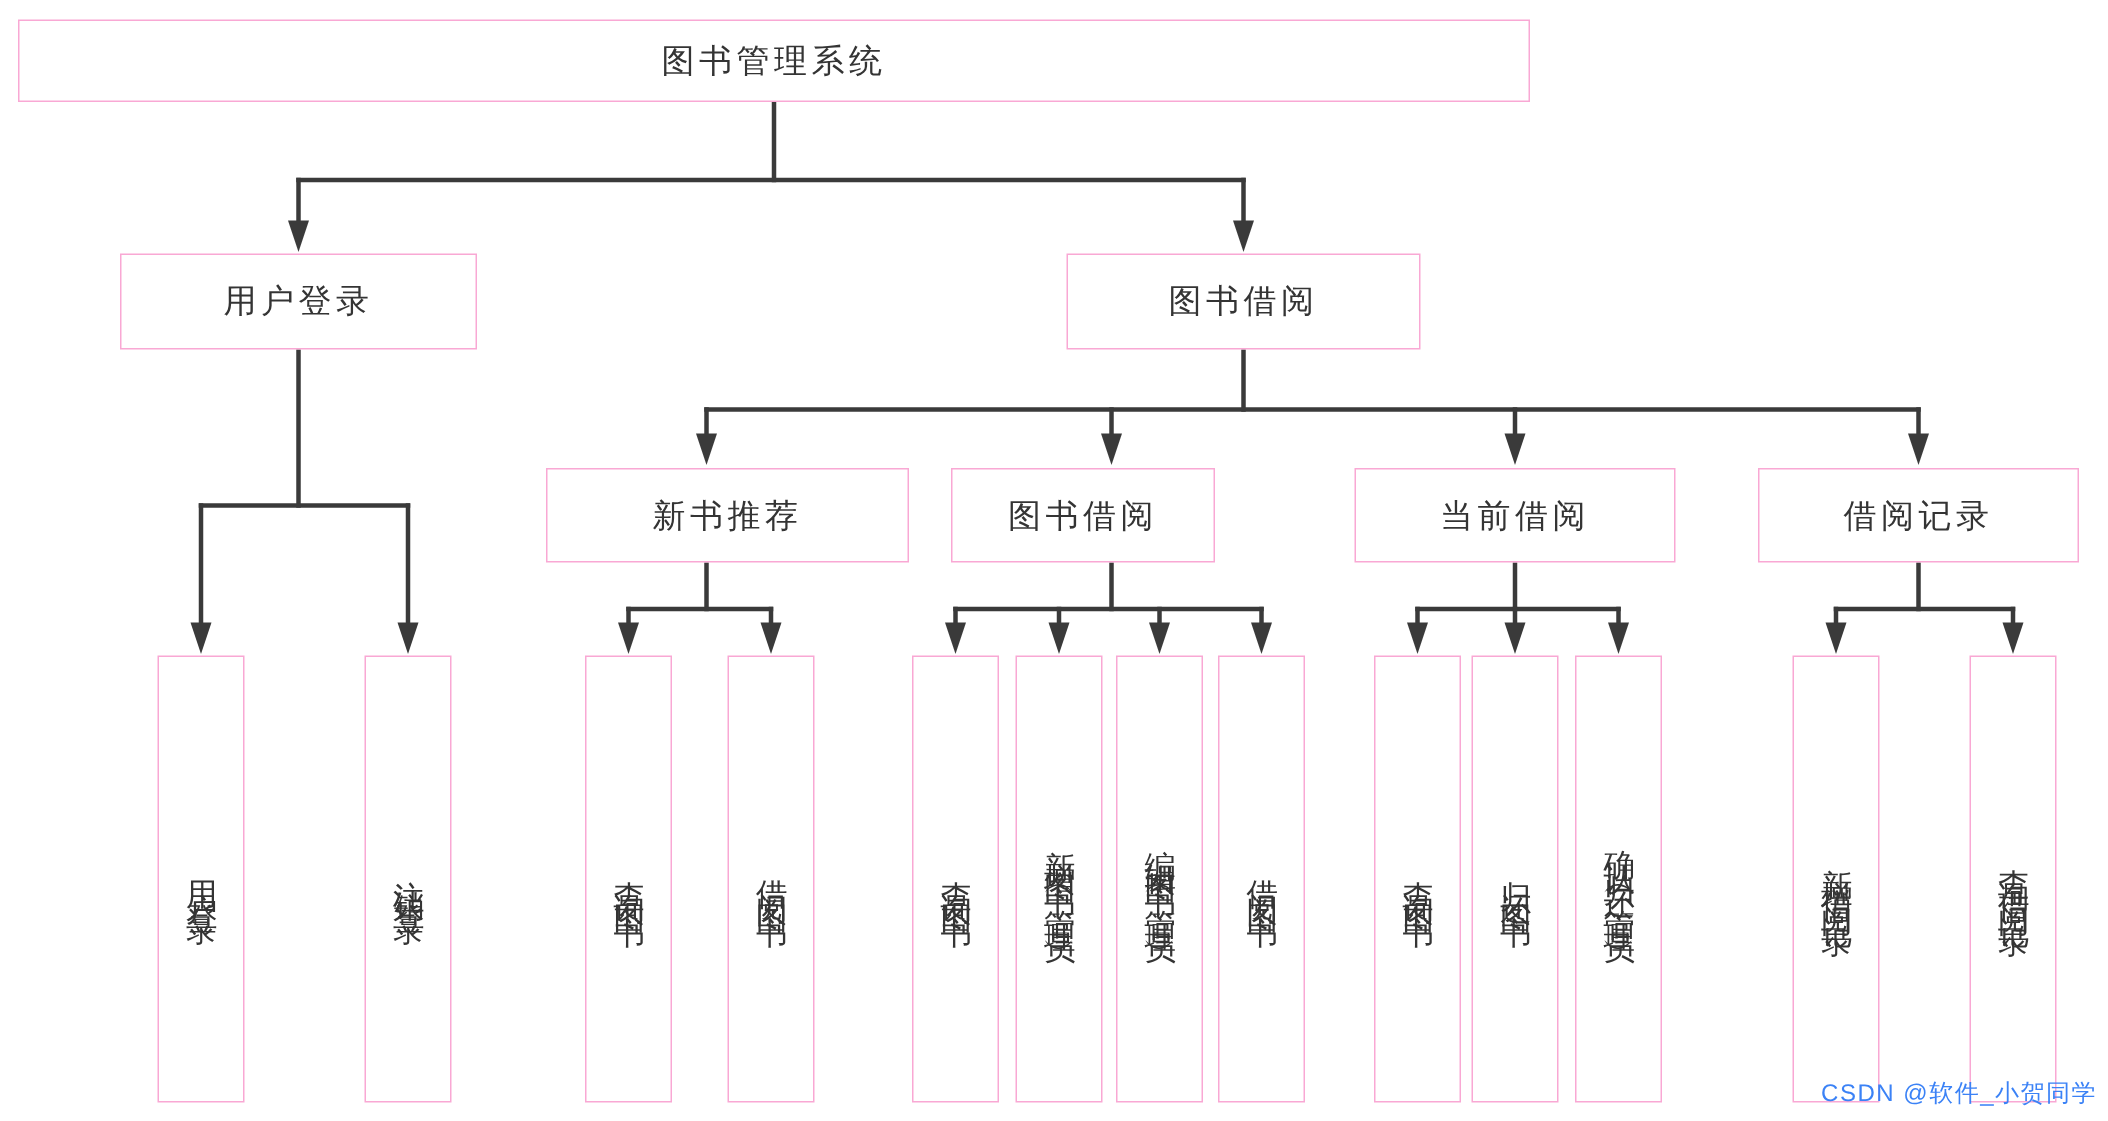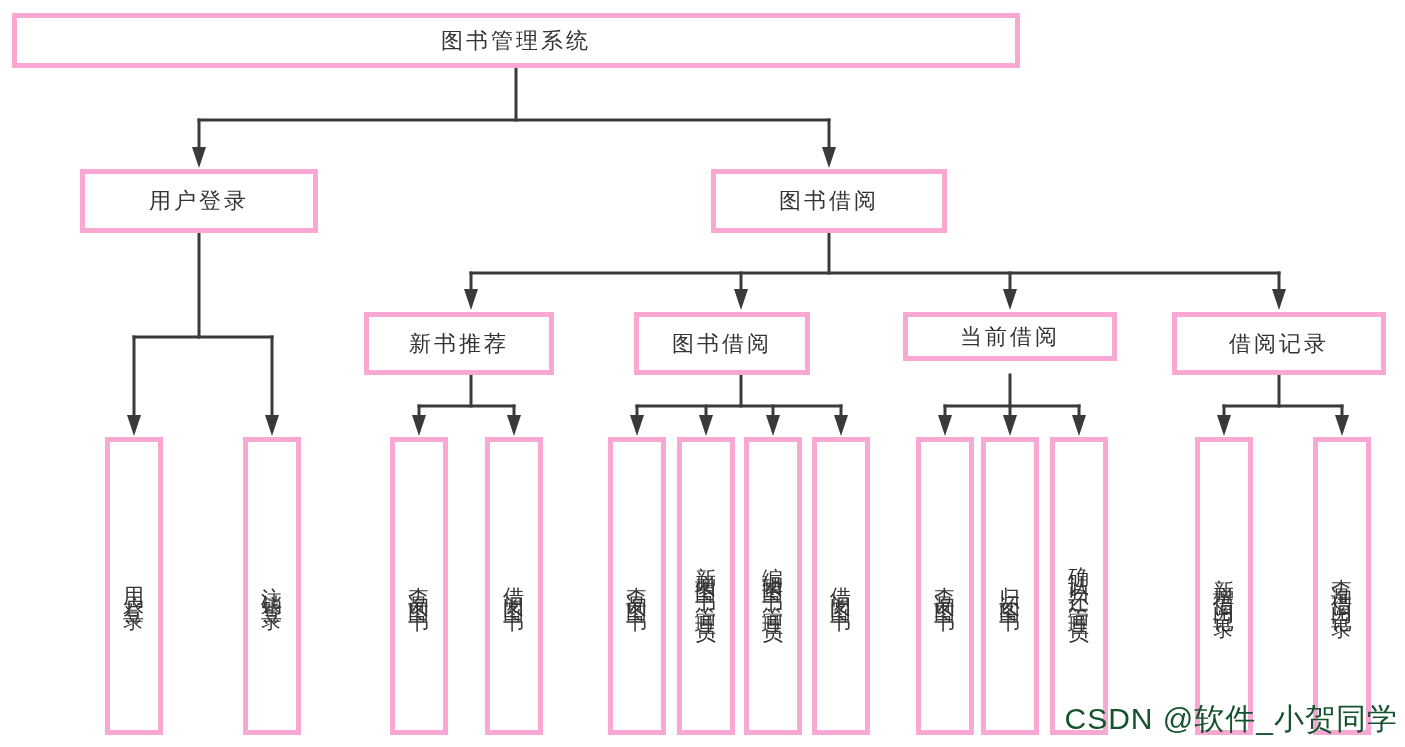--- a/index.html
+++ b/index.html
@@ -17,21 +17,21 @@
   }
   .connectors {
     position: absolute;
     left: 0;
     top: 0;
     z-index: 1;
   }
   .box {
     position: absolute;
     box-sizing: border-box;
-    border: 5px solid #f9a8d4;
+    border: 1px solid #f9a8d4;
     background: #ffffff;
     display: flex;
     align-items: center;
     justify-content: center;
     color: #343434;
     z-index: 2;
   }
   .hlabel {
     font-size: 22px;
     letter-spacing: 3px;
@@ -42,22 +42,22 @@
     text-orientation: mixed;
     font-size: 21px;
     letter-spacing: 8px;
     line-height: 1;
     white-space: nowrap;
   }
   .watermark {
     position: absolute;
     right: 7px;
     bottom: 7px;
-    font-size: 30px;
-    color: #14532d;
+    font-size: 16px;
+    color: #3b82f6;
     letter-spacing: 1px;
     z-index: 3;
     white-space: nowrap;
   }
 </style>
 </head>
 <body>
 
 <div class="stage">
 
@@ -149,27 +149,27 @@
     <span class="hlabel">图书管理系统</span>
   </div>
 
   <div class="box" style="left:80px; top:169px; width:238px; height:64px;">
     <span class="hlabel">用户登录</span>
   </div>
   <div class="box" style="left:711px; top:169px; width:236px; height:64px;">
     <span class="hlabel">图书借阅</span>
   </div>
 
-  <div class="box" style="left:364px; top:312px; width:190px; height:63px;">
+  <div class="box" style="left:364px; top:312px; width:242px; height:63px;">
     <span class="hlabel">新书推荐</span>
   </div>
   <div class="box" style="left:634px; top:312px; width:176px; height:63px;">
     <span class="hlabel">图书借阅</span>
   </div>
-  <div class="box" style="left:903px; top:312px; width:214px; height:49px;">
+  <div class="box" style="left:903px; top:312px; width:214px; height:63px;">
     <span class="hlabel">当前借阅</span>
   </div>
   <div class="box" style="left:1172px; top:312px; width:214px; height:63px;">
     <span class="hlabel">借阅记录</span>
   </div>
 
   <div class="box" style="left:105px; top:437px; width:58px; height:298px;">
     <span class="vlabel">用户登录</span>
   </div>
   <div class="box" style="left:243px; top:437px; width:58px; height:298px;">

